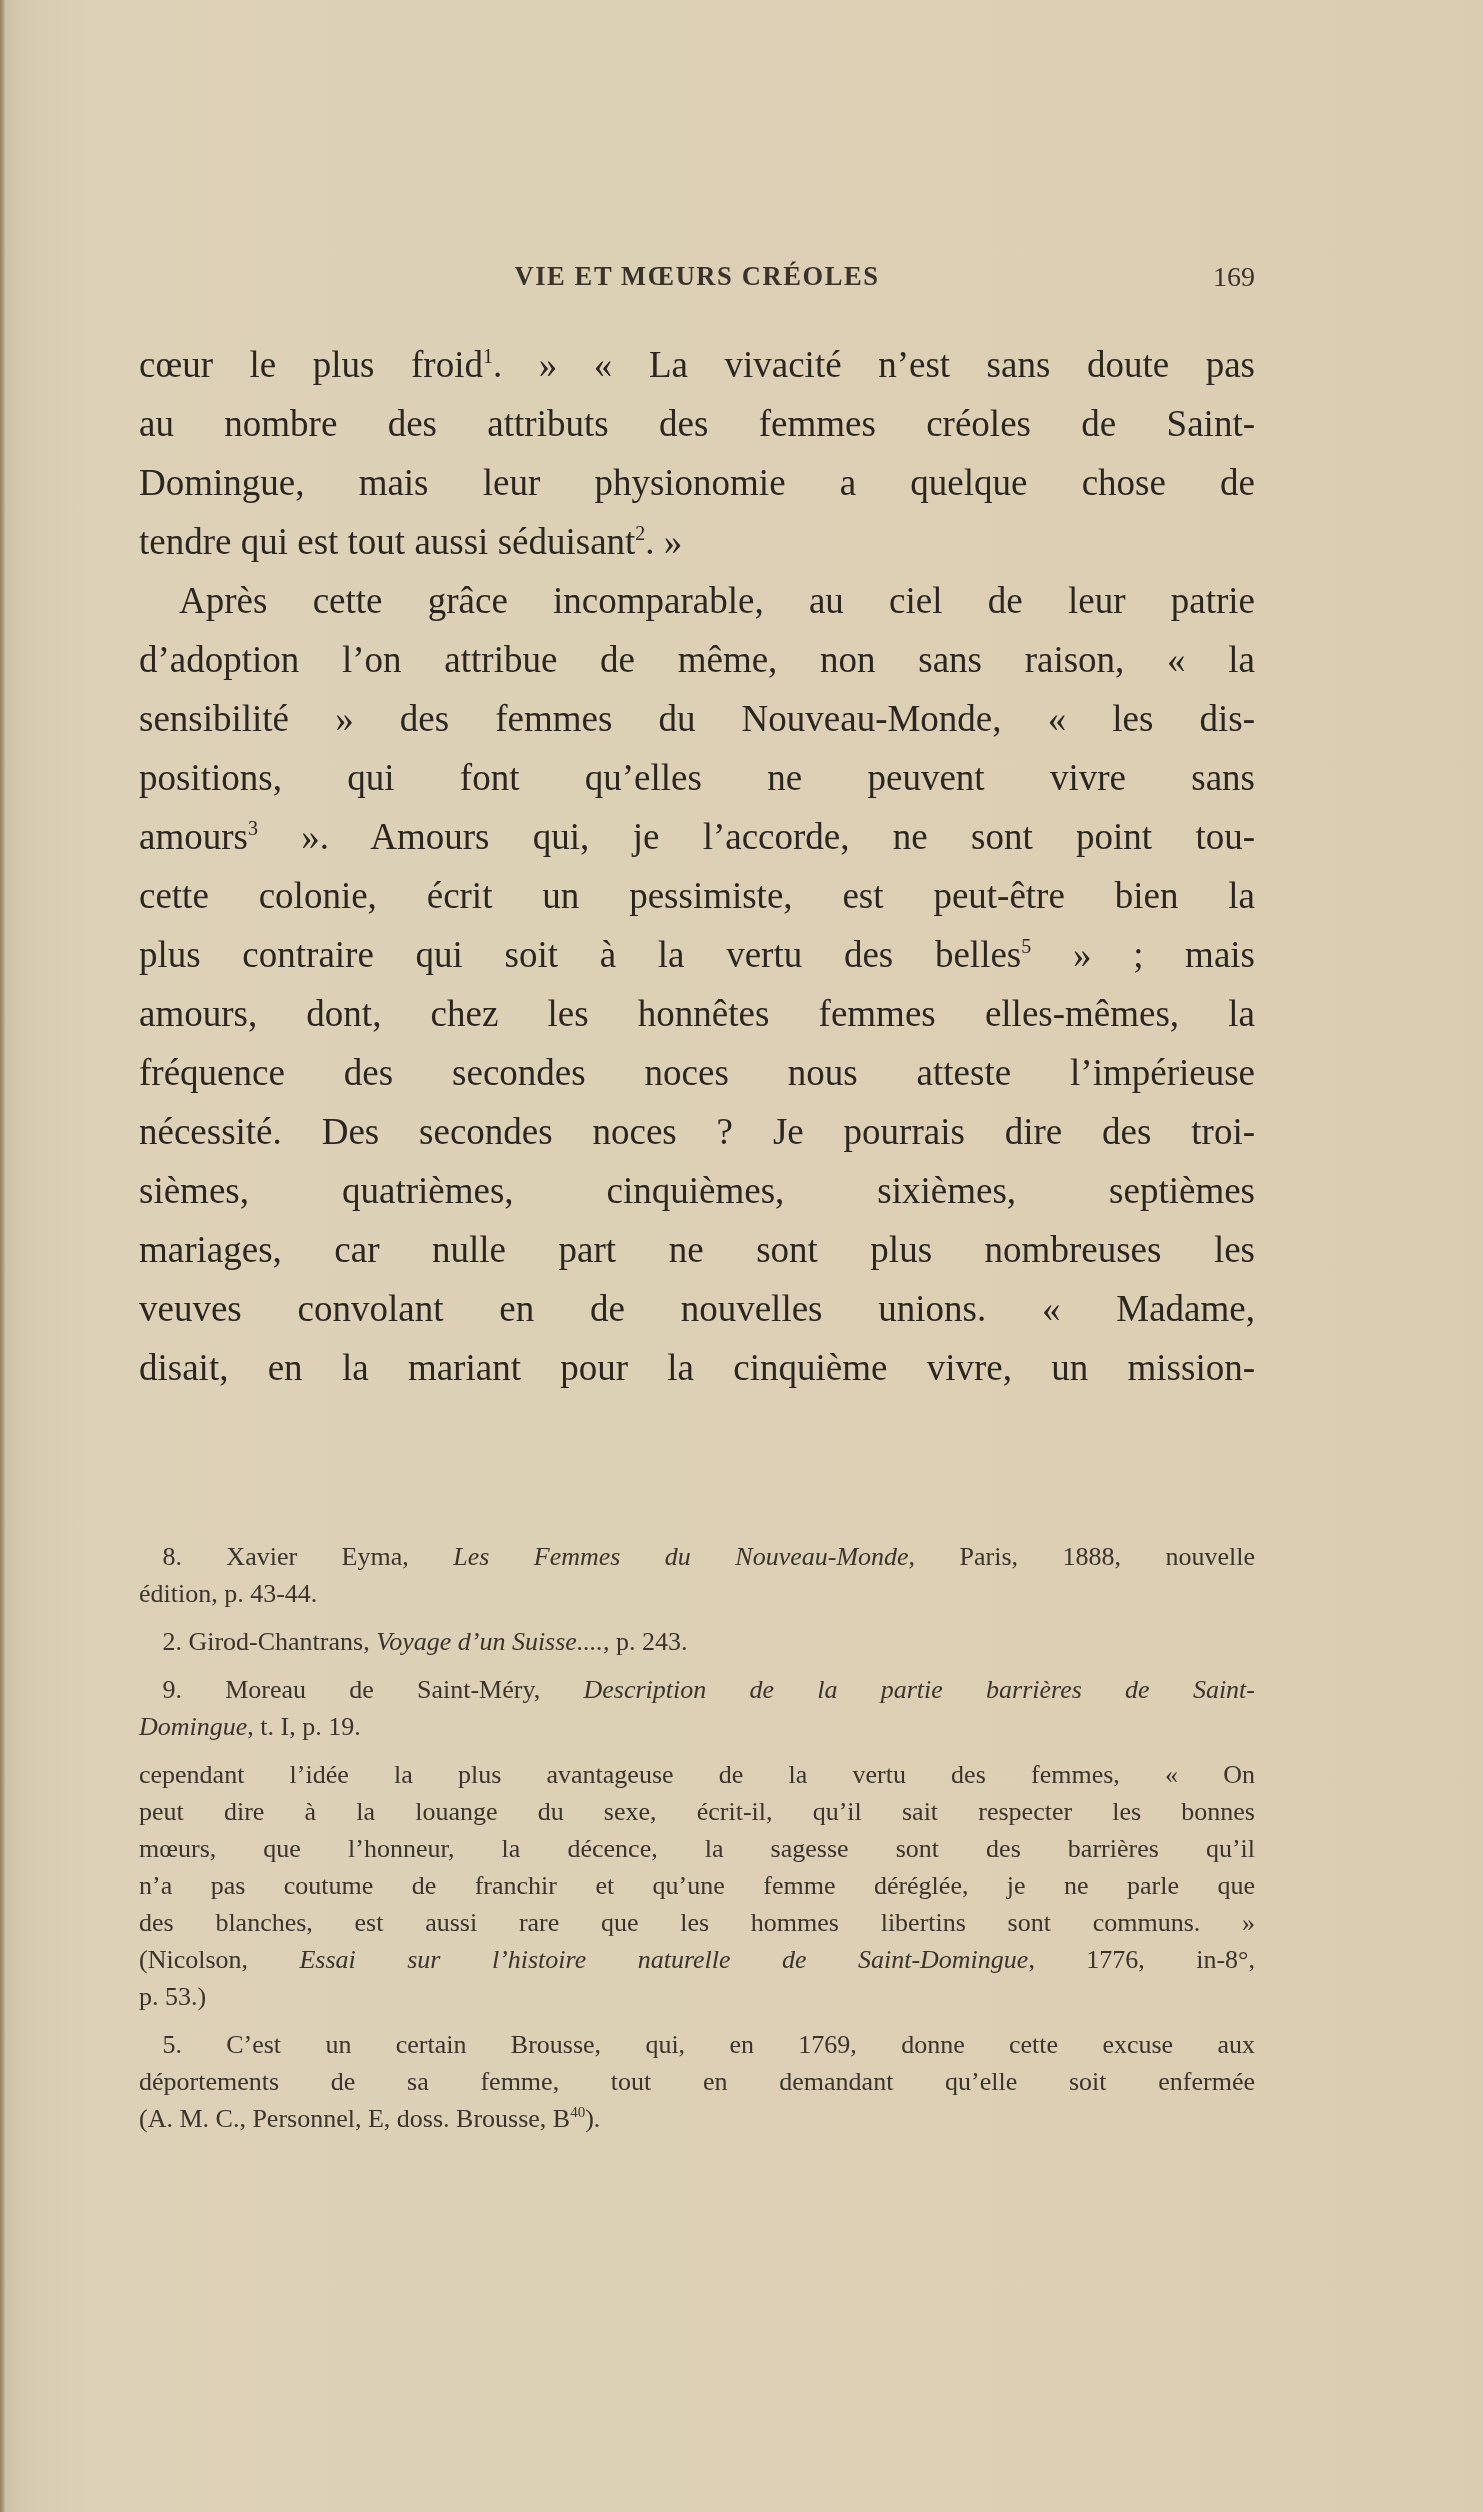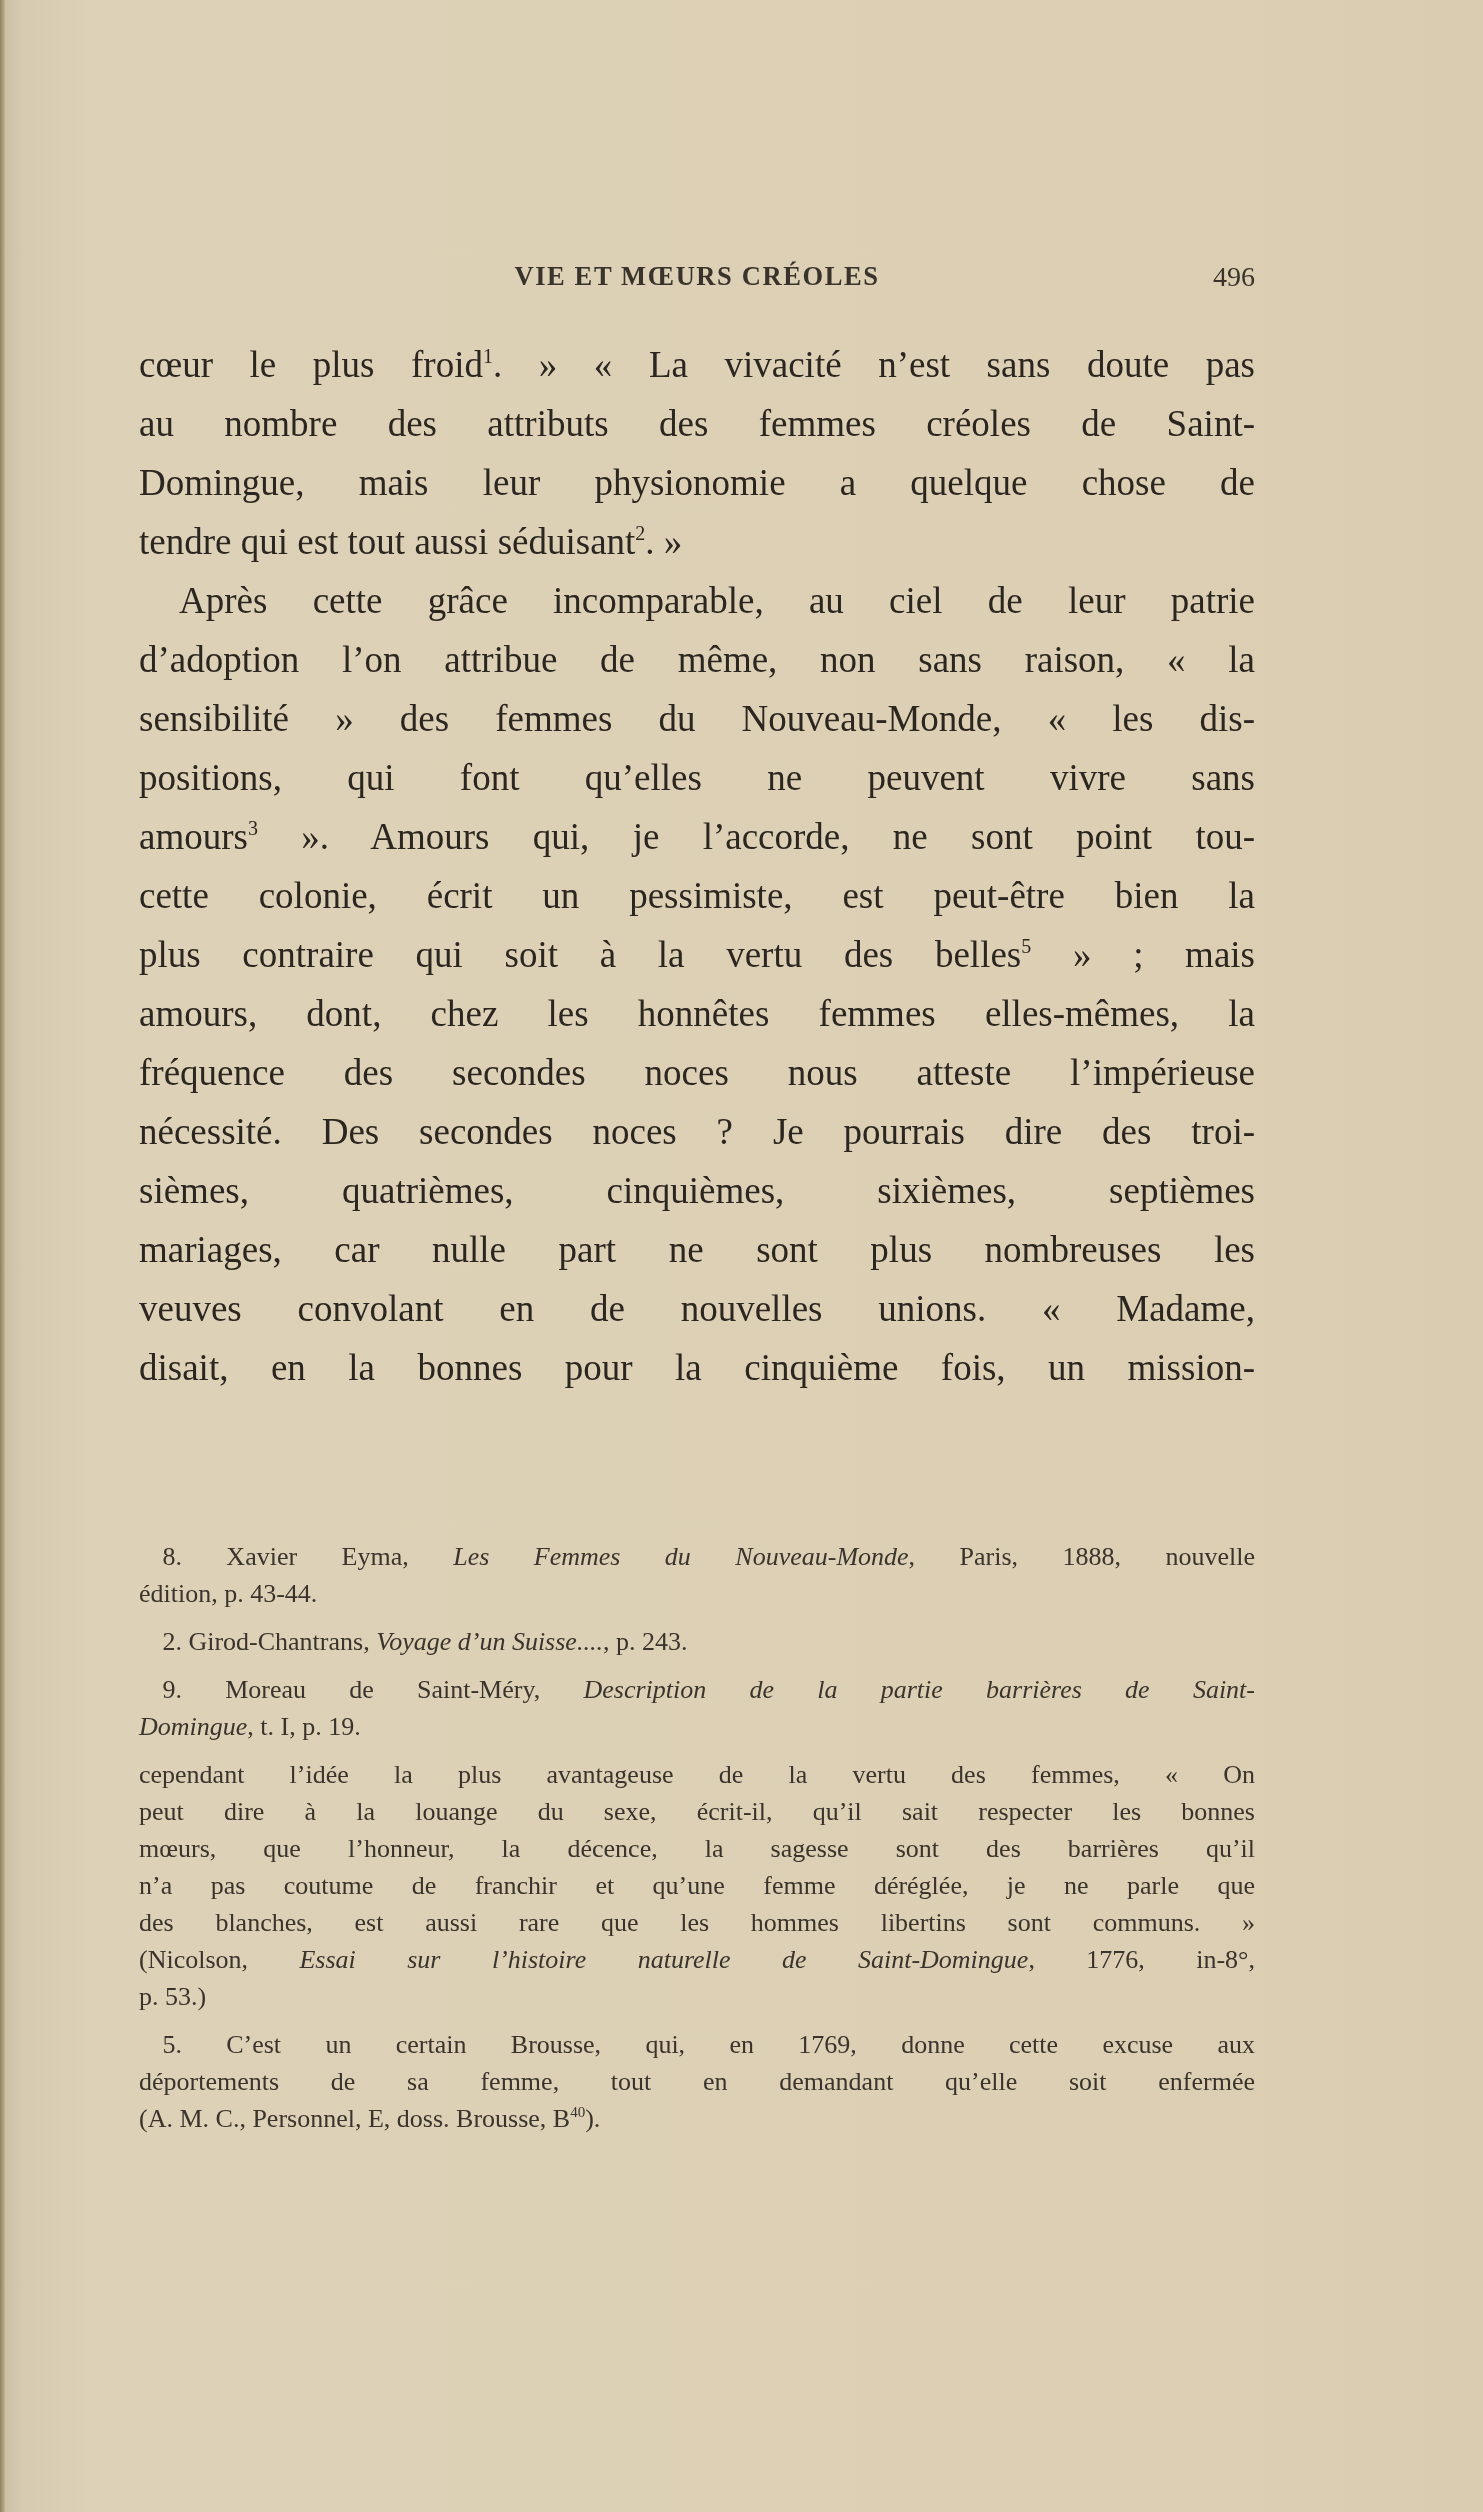--- a/index.html
+++ b/index.html
@@ -55,42 +55,42 @@
   i { font-style: italic; }
 </style>
 </head>
 <body>
 
 <div class="page">
   <div class="binding-edge"></div>
 
   <div class="running-head">
     <div class="running-title">VIE ET MŒURS CRÉOLES</div>
-    <div class="page-number">496</div>
+    <div class="page-number">169</div>
   </div>
 
   <div class="body-text">
     <div class="line"><span>cœur le plus froid</span><sup>1</sup><span>. » « La vivacité n’est sans doute pas</span></div>
     <div class="line">au nombre des attributs des femmes créoles de Saint-</div>
     <div class="line">Domingue, mais leur physionomie a quelque chose de</div>
     <div class="line last"><span>tendre qui est tout aussi séduisant</span><sup>2</sup><span>. »</span></div>
     <div class="line indent">Après cette grâce incomparable, au ciel de leur patrie</div>
     <div class="line">d’adoption l’on attribue de même, non sans raison, « la</div>
     <div class="line">sensibilité » des femmes du Nouveau-Monde, « les dis-</div>
     <div class="line">positions, qui font qu’elles ne peuvent vivre sans</div>
     <div class="line"><span>amours</span><sup>3</sup><span> ». Amours qui, je l’accorde, ne sont point tou-</span></div>
     <div class="line">cette colonie, écrit un pessimiste, est peut-être bien la</div>
     <div class="line"><span>plus contraire qui soit à la vertu des belles</span><sup>5</sup><span> » ; mais</span></div>
     <div class="line">amours, dont, chez les honnêtes femmes elles-mêmes, la</div>
     <div class="line">fréquence des secondes noces nous atteste l’impérieuse</div>
     <div class="line">nécessité. Des secondes noces ? Je pourrais dire des troi-</div>
     <div class="line">sièmes, quatrièmes, cinquièmes, sixièmes, septièmes</div>
     <div class="line">mariages, car nulle part ne sont plus nombreuses les</div>
     <div class="line">veuves convolant en de nouvelles unions. « Madame,</div>
-    <div class="line">disait, en la bonnes pour la cinquième fois, un mission-</div>
+    <div class="line">disait, en la mariant pour la cinquième vivre, un mission-</div>
   </div>
 
   <div class="footnotes">
     <div class="fn">
       <div class="fline first"><span>8. Xavier Eyma, </span><i>Les Femmes du Nouveau-Monde</i><span>, Paris, 1888, nouvelle</span></div>
       <div class="fline last">édition, p. 43-44.</div>
     </div>
     <div class="fn">
       <div class="fline first last"><span>2. Girod-Chantrans, </span><i>Voyage d’un Suisse....</i><span>, p. 243.</span></div>
     </div>

